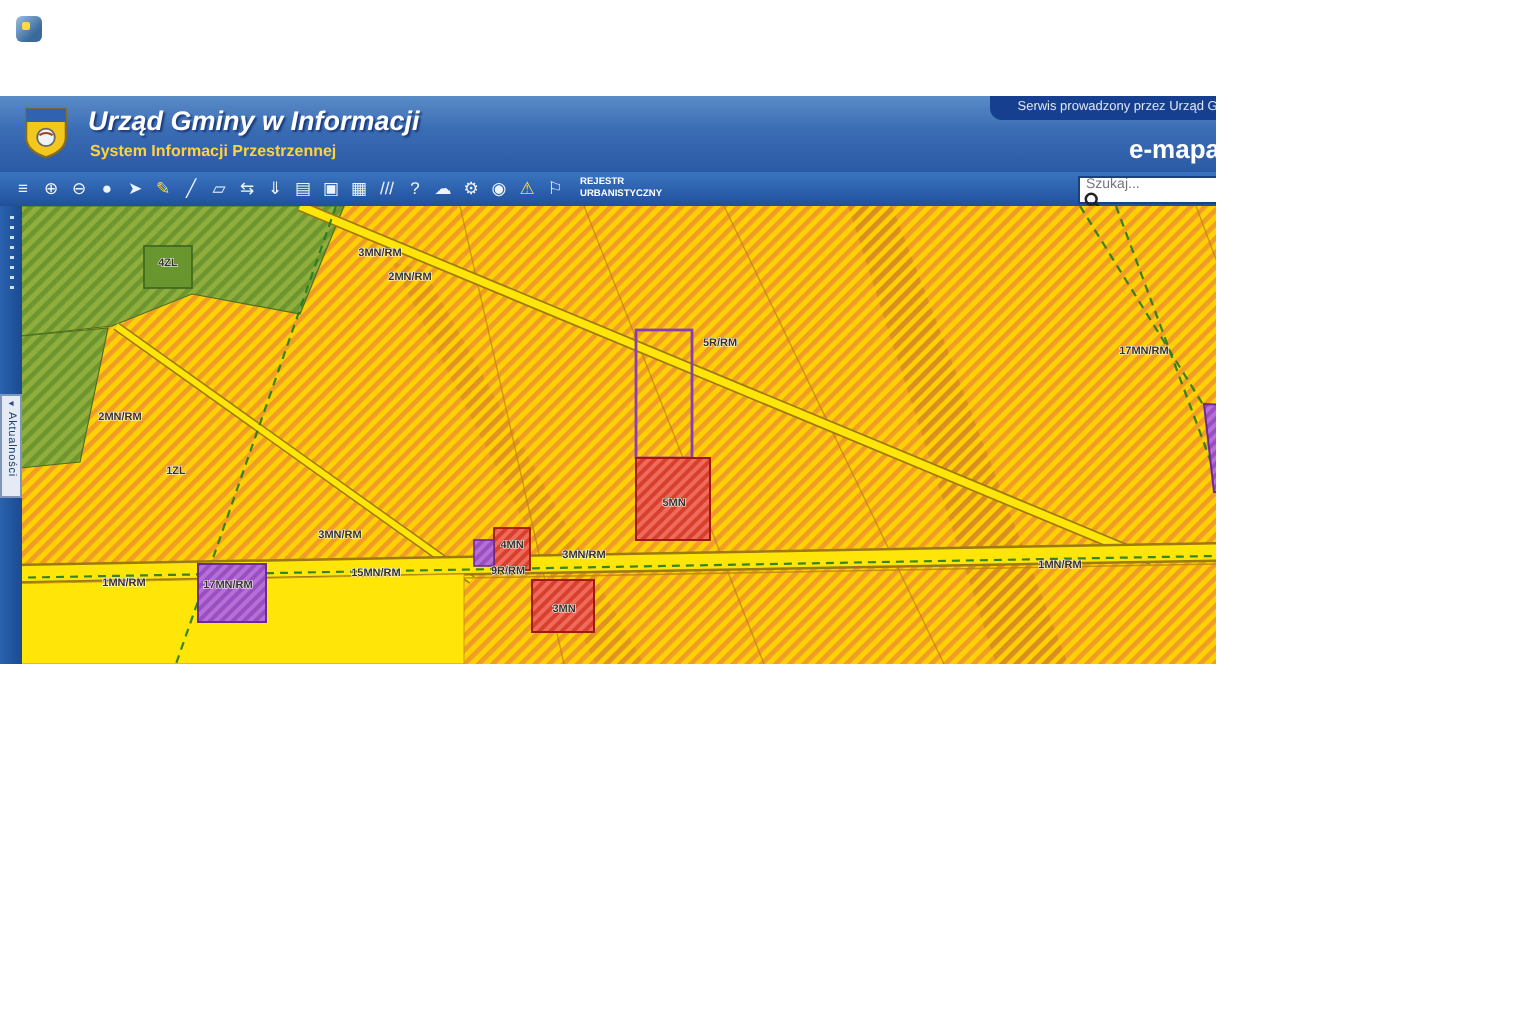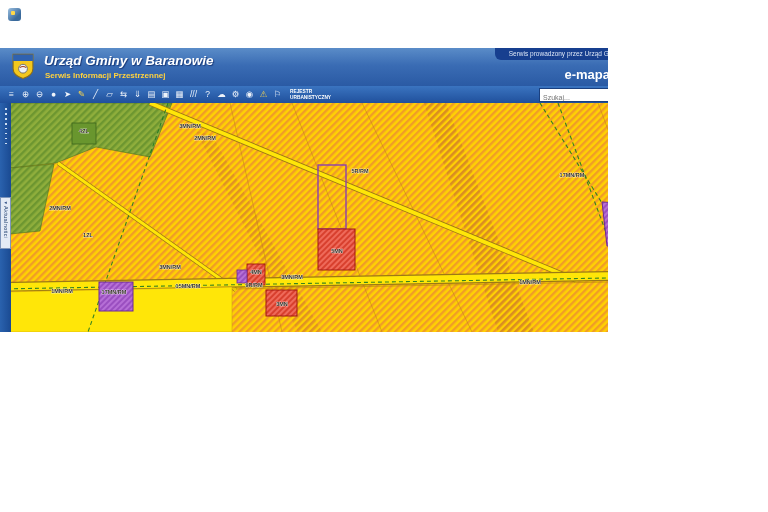--- a/index.html
+++ b/index.html
@@ -28,21 +28,21 @@
   
   .toolbar{position:absolute;left:0;top:86px;width:660px;height:17px;box-sizing:border-box;
            background:linear-gradient(180deg,#3a74c0,#20509c);display:flex;align-items:center;
            padding:0 5px;gap:1px;}
   .tool{width:13px;height:13px;display:flex;align-items:center;justify-content:center;
         font-size:8.5px;color:#eef3fa;cursor:pointer;flex:0 0 auto;line-height:1;}
   .tool-accent{color:#ffd84a;}
   .register-btn{margin-left:5px;width:48px;font-size:4.8px;line-height:1.15;color:#fff;
                 font-weight:bold;text-align:left;cursor:pointer;}
   .searchbox{margin-left:auto;margin-right:4px;width:110px;height:12px;background:#fff;
-             display:flex;align-items:flex-end;border:1px solid #1a4080;box-sizing:content-box;}
+             display:flex;align-items:flex-start;border:1px solid #1a4080;box-sizing:content-box;flex-direction:column;}
   .searchbox input{flex:1;min-width:0;border:none;outline:none;font-size:7px;padding:0 3px;
                    color:#333;background:transparent;font-family:"Liberation Sans",sans-serif;}
   .search-btn{width:13px;height:12px;display:flex;align-items:center;justify-content:center;cursor:pointer;}
 
   
   .left-strip{position:absolute;left:0;top:103px;width:11px;height:229px;
               background:linear-gradient(90deg,#2a62ae,#1a4a92);}
   .handle-dots{margin:5px auto 0;width:2px;height:38px;
                background:repeating-linear-gradient(180deg,#cfe0f4 0 1.5px,transparent 1.5px 5px);}
   .news-tab{position:absolute;left:0;top:197px;width:11px;height:52px;background:#e4ebf5;
@@ -75,22 +75,22 @@
   <div class="app-header">
     <div class="service-note">Serwis prowadzony przez Urząd Gminy Baranów</div>
     <div class="crest">
       <svg viewBox="0 0 20 24" width="22" height="27">
         <path d="M1 1 h18 v13 q0 6 -9 9 q-9 -3 -9 -9 Z" fill="#f3c81e" stroke="#8a6d1a" stroke-width="1"></path>
         <path d="M1 1 h18 v6 h-18 Z" fill="#2f62b0"></path>
         <circle cx="10" cy="14" r="4" fill="#eef3f8" stroke="#666" stroke-width="0.8"></circle>
         <path d="M7 13 q3 -2 6 0" fill="none" stroke="#a04020" stroke-width="1"></path>
       </svg>
     </div>
-    <div class="app-title">Urząd Gminy w Baranowie</div>
-    <div class="app-subtitle">Serwis Informacji Przestrzennej</div>
+    <div class="app-title">Urząd Gminy w Informacji</div>
+    <div class="app-subtitle">System Informacji Przestrzennej</div>
     <div class="brand">
       <span>e-mapa</span>
       <span>
         <svg width="16" height="10" viewBox="0 0 16 10">
           <ellipse cx="8" cy="5" rx="7.5" ry="4.5" fill="#f5d020" stroke="#fff" stroke-width="0.6"></ellipse>
           <path d="M1 6 Q8 1 15 4 L15 6 Q8 10 1 8 Z" fill="#d83020"></path>
         </svg>
       </span>
     </div>
   </div>

